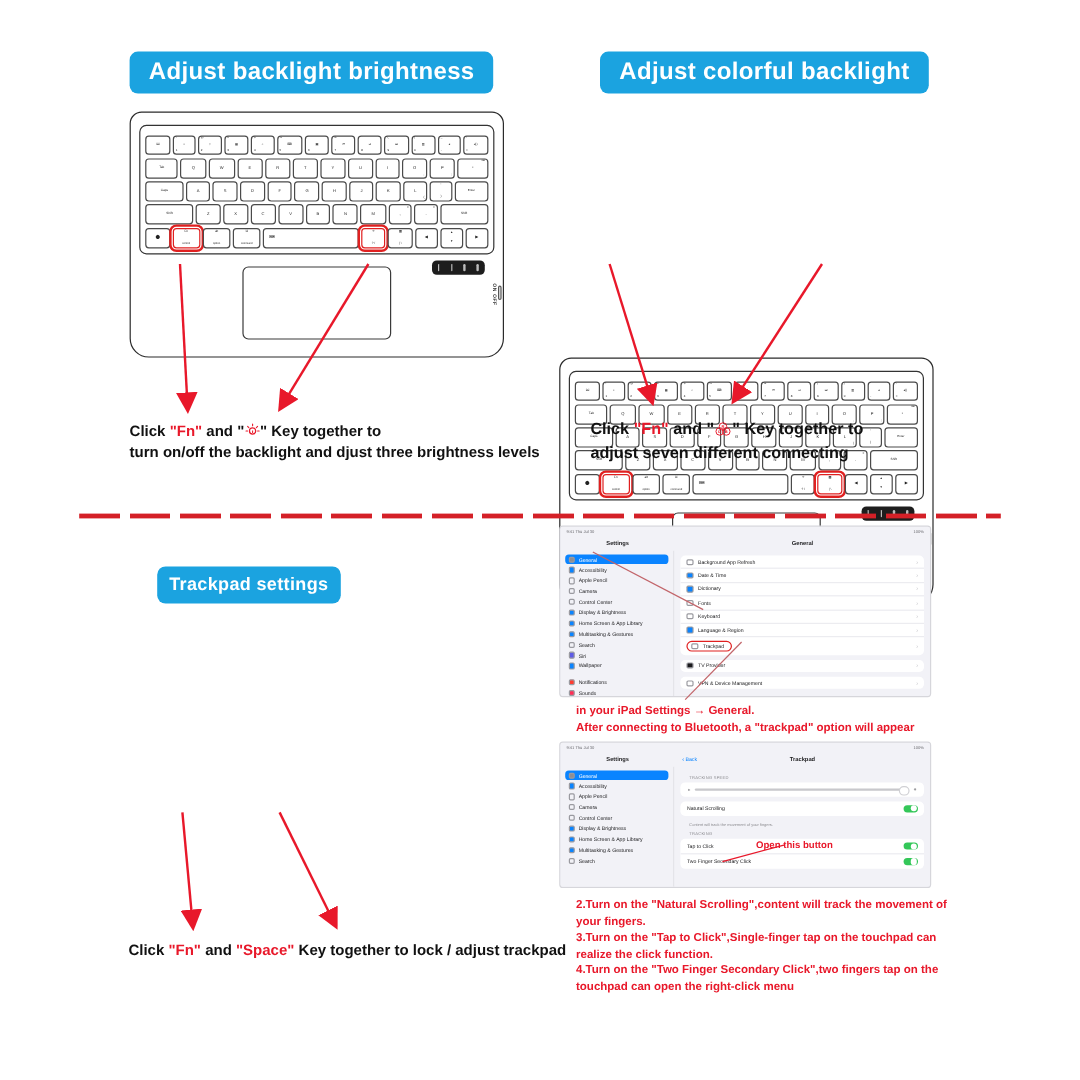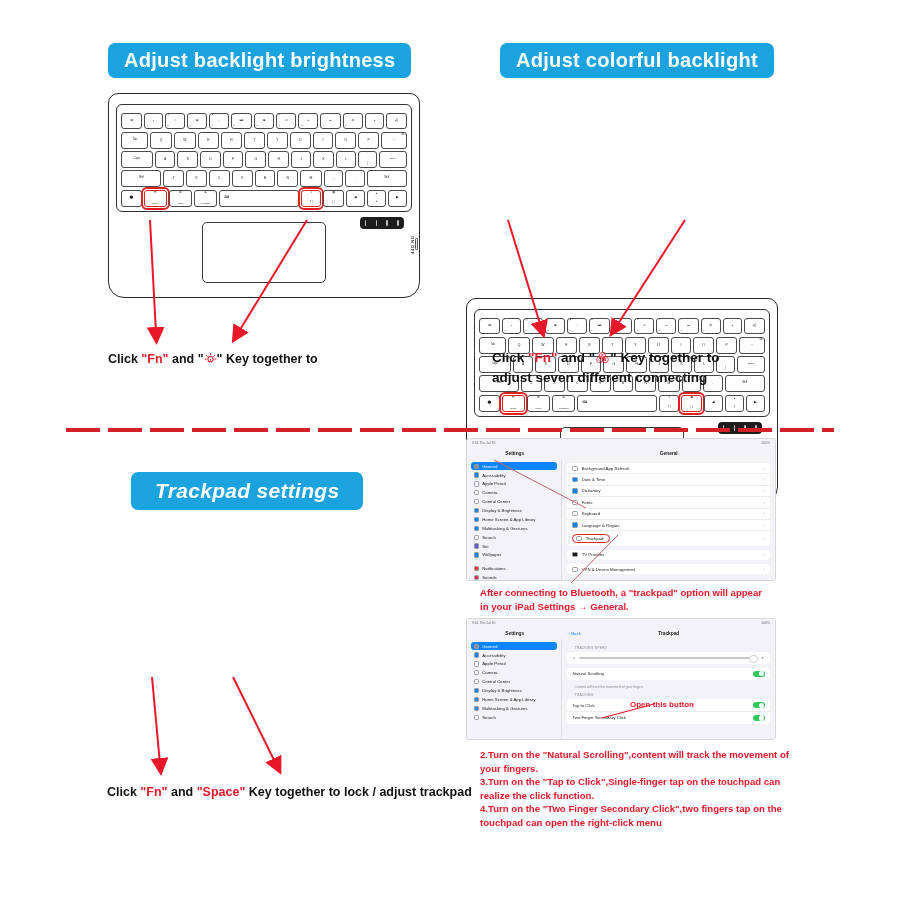--- a/index.html
+++ b/index.html
@@ -473,20 +473,21 @@
         <path d="M10 10.5 v3" stroke="#e8182a" stroke-width="1.3"></path>
         <g stroke="#e8182a" stroke-width="1.4" stroke-linecap="round">
           <path d="M10 2 v2.2"></path>
           <path d="M3.6 5.1 l1.6 1.6"></path>
           <path d="M16.4 5.1 l-1.6 1.6"></path>
           <path d="M1.6 11 h2"></path>
           <path d="M16.4 11 h2"></path>
         </g>
       </svg><span>"</span><span> Key together to</span>
   </div>
+  <div>turn on/off the backlight and djust three brightness levels</div>
 </div>
 
 <div class="panel" style="left:500px; top:43px;">
   <div class="pill" style="padding:6px 16px; font-size:20px;">Adjust colorful backlight</div>
 </div>
 
 <div class="panel kb-wrap" style="left:466px; top:93px; width:312px; height:205px;">
   <div class="kb-body">
     <div class="kb-inner">
       <div class="kb-rows">
@@ -745,21 +746,21 @@
         <text x="7" y="14.5" font-size="5" fill="#e8182a" text-anchor="middle">G</text>
         <text x="15" y="14.5" font-size="5" fill="#e8182a" text-anchor="middle">B</text>
       </svg><span>"</span><span> Key together to</span>
   </div>
   <div>adjust seven different connecting</div>
 </div>
 
 <div class="divider"></div>
 
 <div class="panel" style="left:131px; top:472px;">
-  <div class="pill" style="padding:7px 24px; font-size:21px;font-style:italic;">Trackpad settings</div>
+  <div class="pill" style="padding:7px 10px; font-size:15px;">Trackpad settings</div>
 </div>
 
 <svg class="arrow-svg" style="left:108px; top:672px; width:320px; height:105px;">
   <defs>
     <marker id="ah3" markerWidth="9" markerHeight="9" refX="3" refY="4.5" orient="auto">
       <path d="M0,0 L9,4.5 L0,9 z" fill="#e8182a"></path>
     </marker>
   </defs>
   <line x1="44" y1="5" x2="52" y2="92" stroke="#e8182a" stroke-width="2" marker-end="url(#ah3)"></line>
   <line x1="125" y1="5" x2="168" y2="92" stroke="#e8182a" stroke-width="2" marker-end="url(#ah3)"></line>
@@ -891,22 +892,22 @@
     </div>
   </div>
 </div>
 
 <svg class="arrow-svg" style="left:466px; top:438px; width:310px; height:150px;">
   <line x1="28" y1="22" x2="120" y2="70" stroke="#c2656a" stroke-width="1"></line>
   <line x1="105" y1="145" x2="152" y2="97" stroke="#c2656a" stroke-width="1"></line>
 </svg>
 
 <div class="panel redtext" style="left:480px; top:586px; width:310px; font-size:9.6px;">
+  <div>in your iPad Settings → General.</div>
   <div>After connecting to Bluetooth, a "trackpad" option will appear</div>
-  <div>in your iPad Settings → General.</div>
 </div>
 
 <div class="ipad" style="left:466px; top:618px; width:310px; height:122px;">
   <div class="ipad-status">
     <span>9:41 Thu Jul 30</span>
     <span>100%</span>
   </div>
   <div class="ipad-nav">
     <div class="left-t">Settings</div>
     <div class="right-t">

